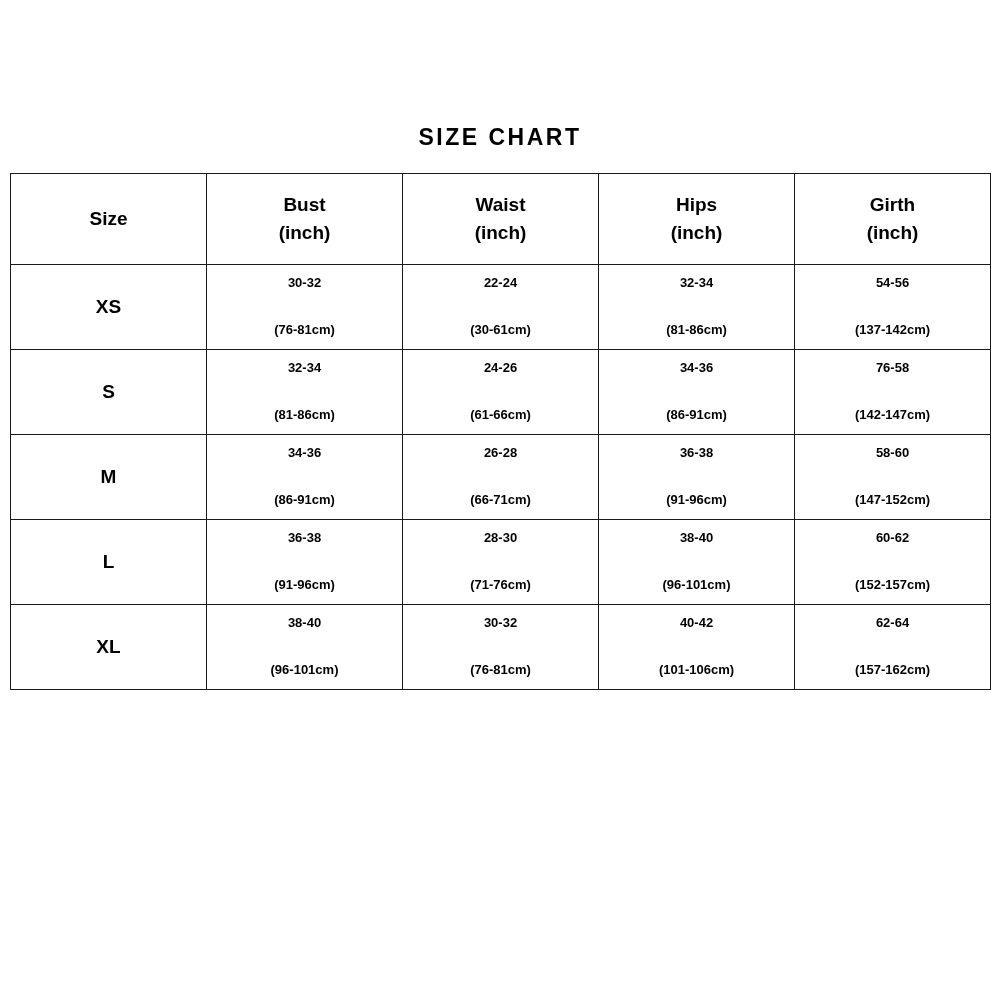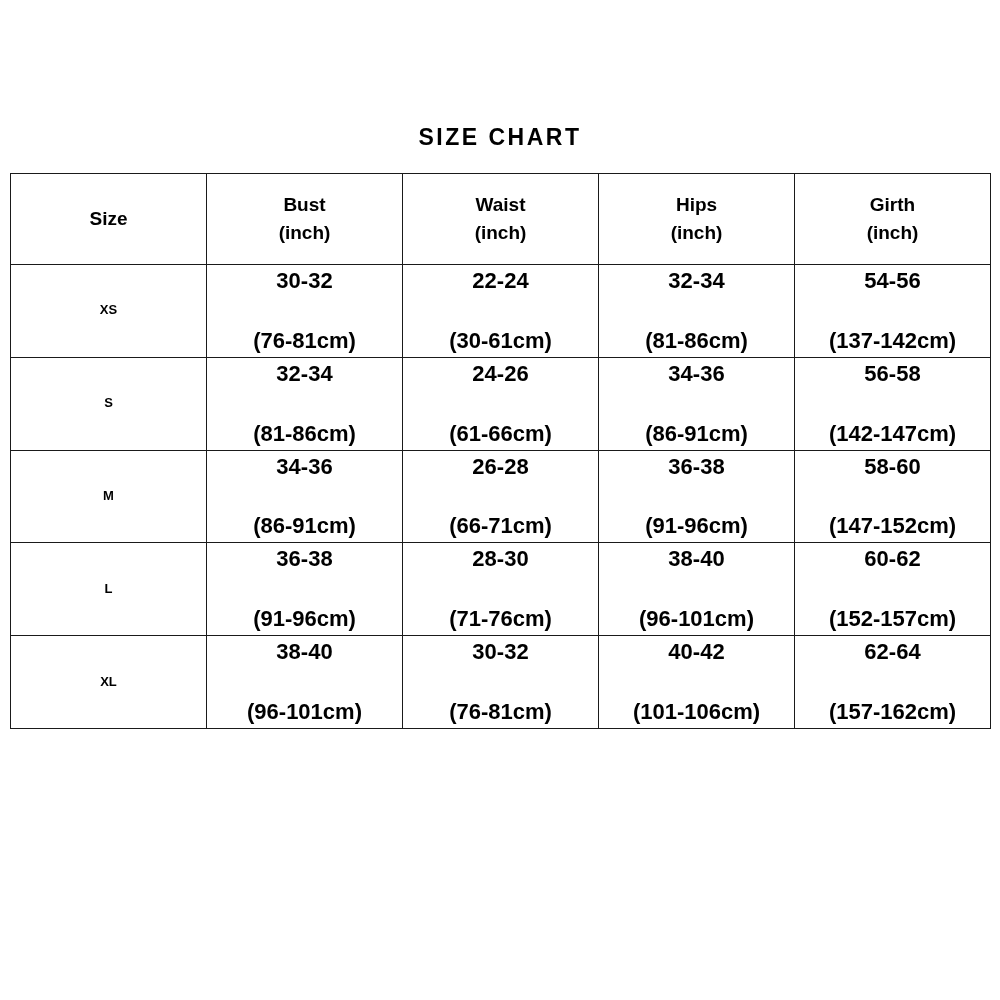--- a/index.html
+++ b/index.html
@@ -56,25 +56,25 @@
   thead th {
     height: 90px;
     font-size: 19px;
     line-height: 1.45;
   }
   thead th .hdr-main { display: block; }
   thead th .hdr-unit { display: block; }
 
   tbody td {
     height: 84px;
-    font-size: 22px;
+    font-size: 13px;
     line-height: 1.45;
   }
   tbody td.size-cell {
-    font-size: 13px;
+    font-size: 19px;
   }
   tbody td .val-in { display: block; }
   tbody td .val-cm { display: block; margin-top: 28px; }
 </style>
 </head>
 <body>
 
 <div class="page">
 
   <div class="chart-title">SIZE  CHART</div>
@@ -141,21 +141,21 @@
           </td>
           <td>
             <span class="val-in">24-26</span>
             <span class="val-cm">(61-66cm)</span>
           </td>
           <td>
             <span class="val-in">34-36</span>
             <span class="val-cm">(86-91cm)</span>
           </td>
           <td>
-            <span class="val-in">56-58</span>
+            <span class="val-in">76-58</span>
             <span class="val-cm">(142-147cm)</span>
           </td>
         </tr>
 
         <tr>
           <td class="size-cell">M</td>
           <td>
             <span class="val-in">34-36</span>
             <span class="val-cm">(86-91cm)</span>
           </td>

